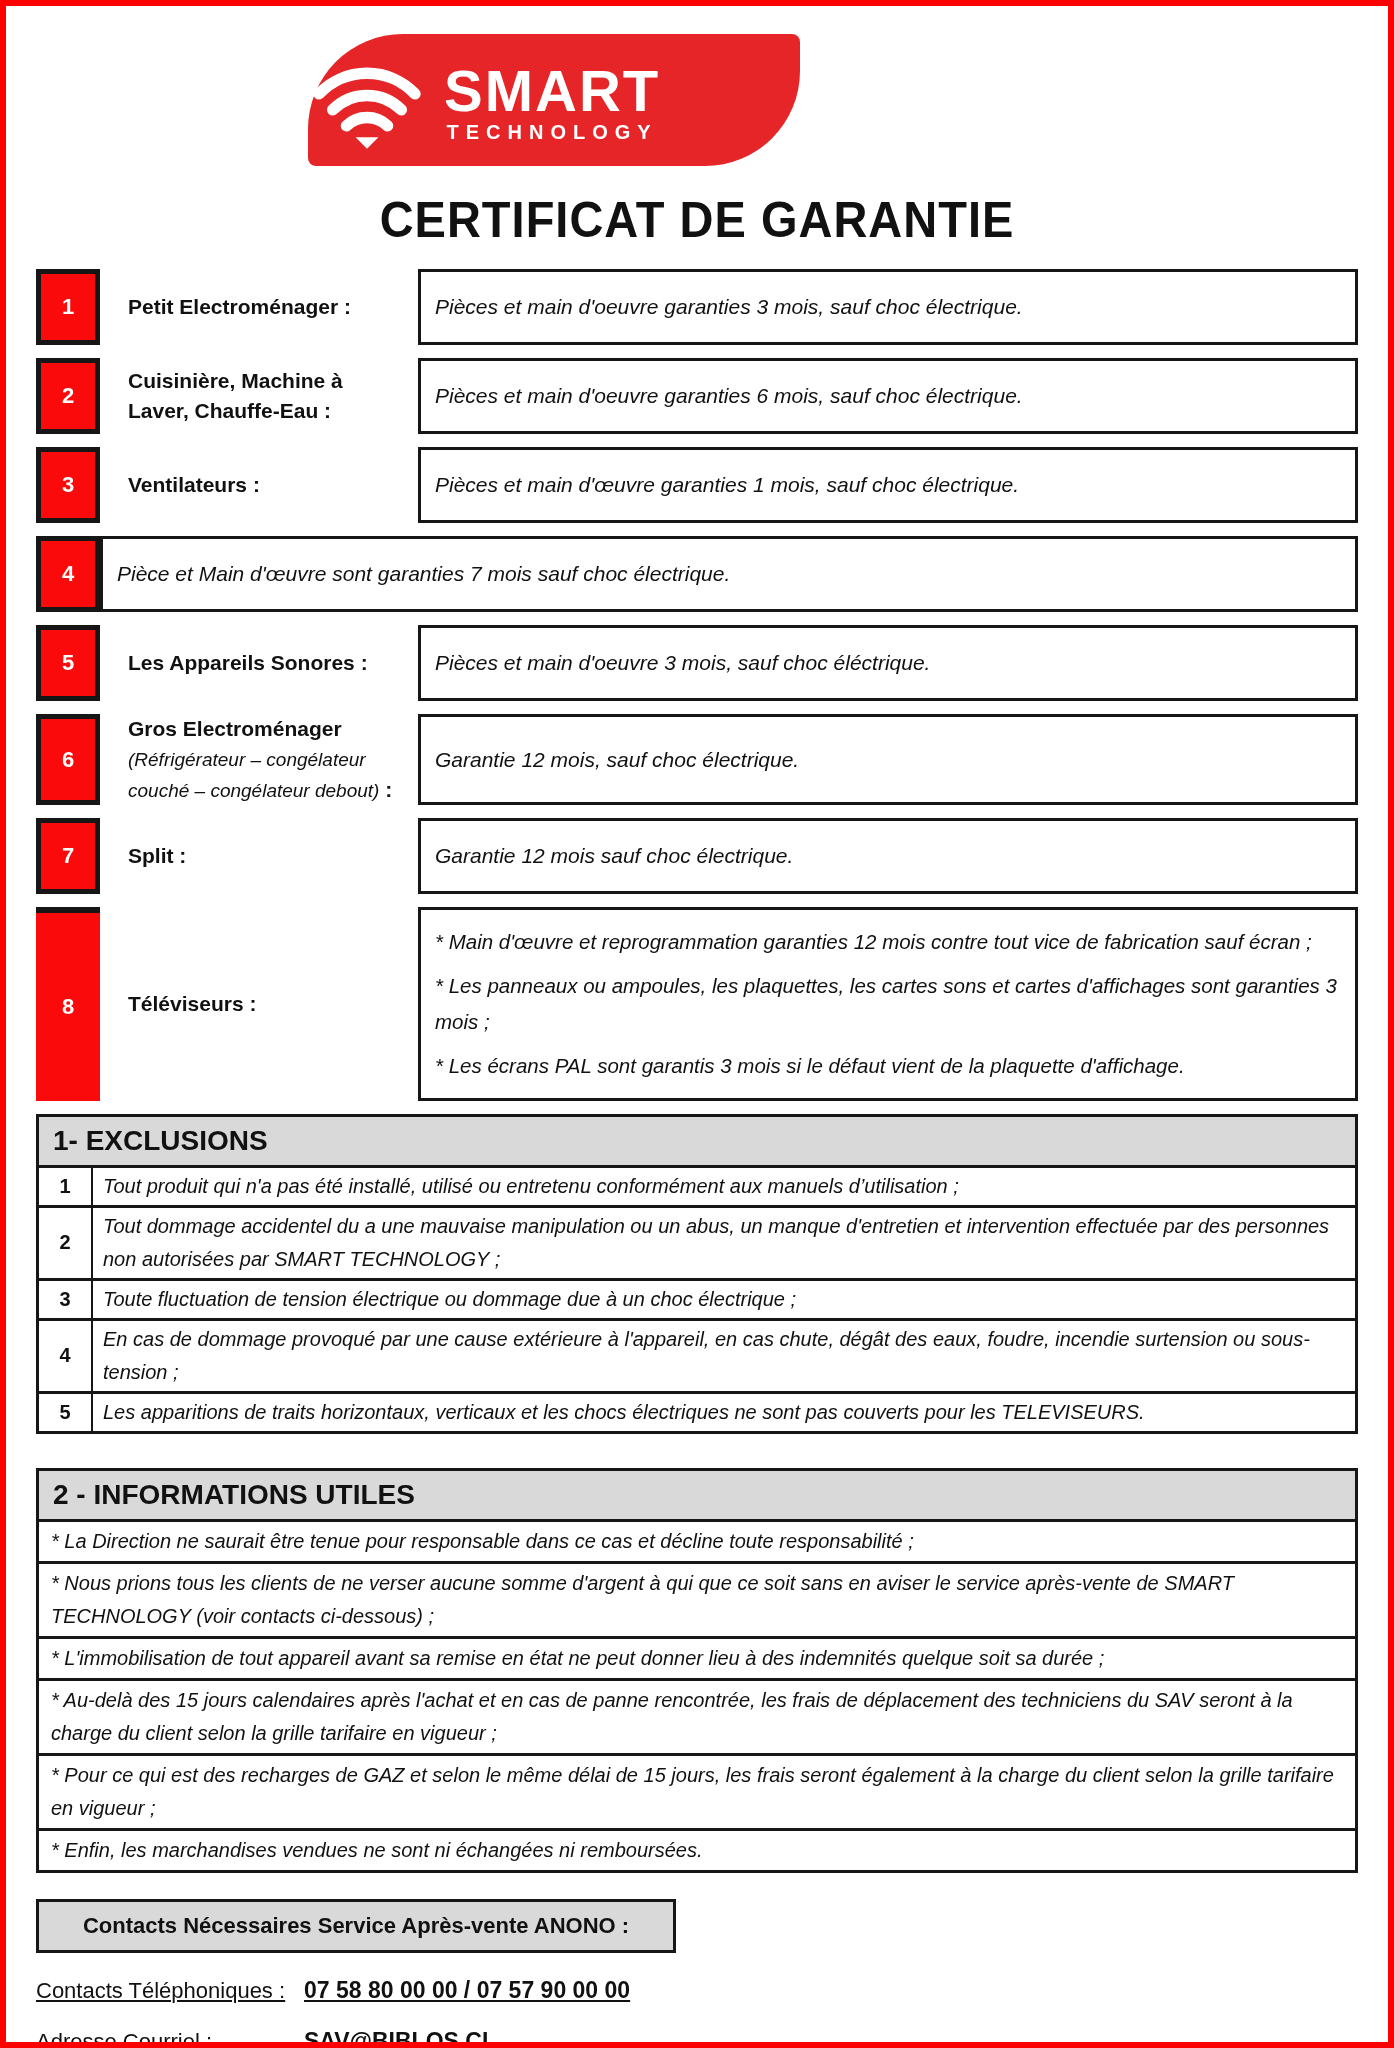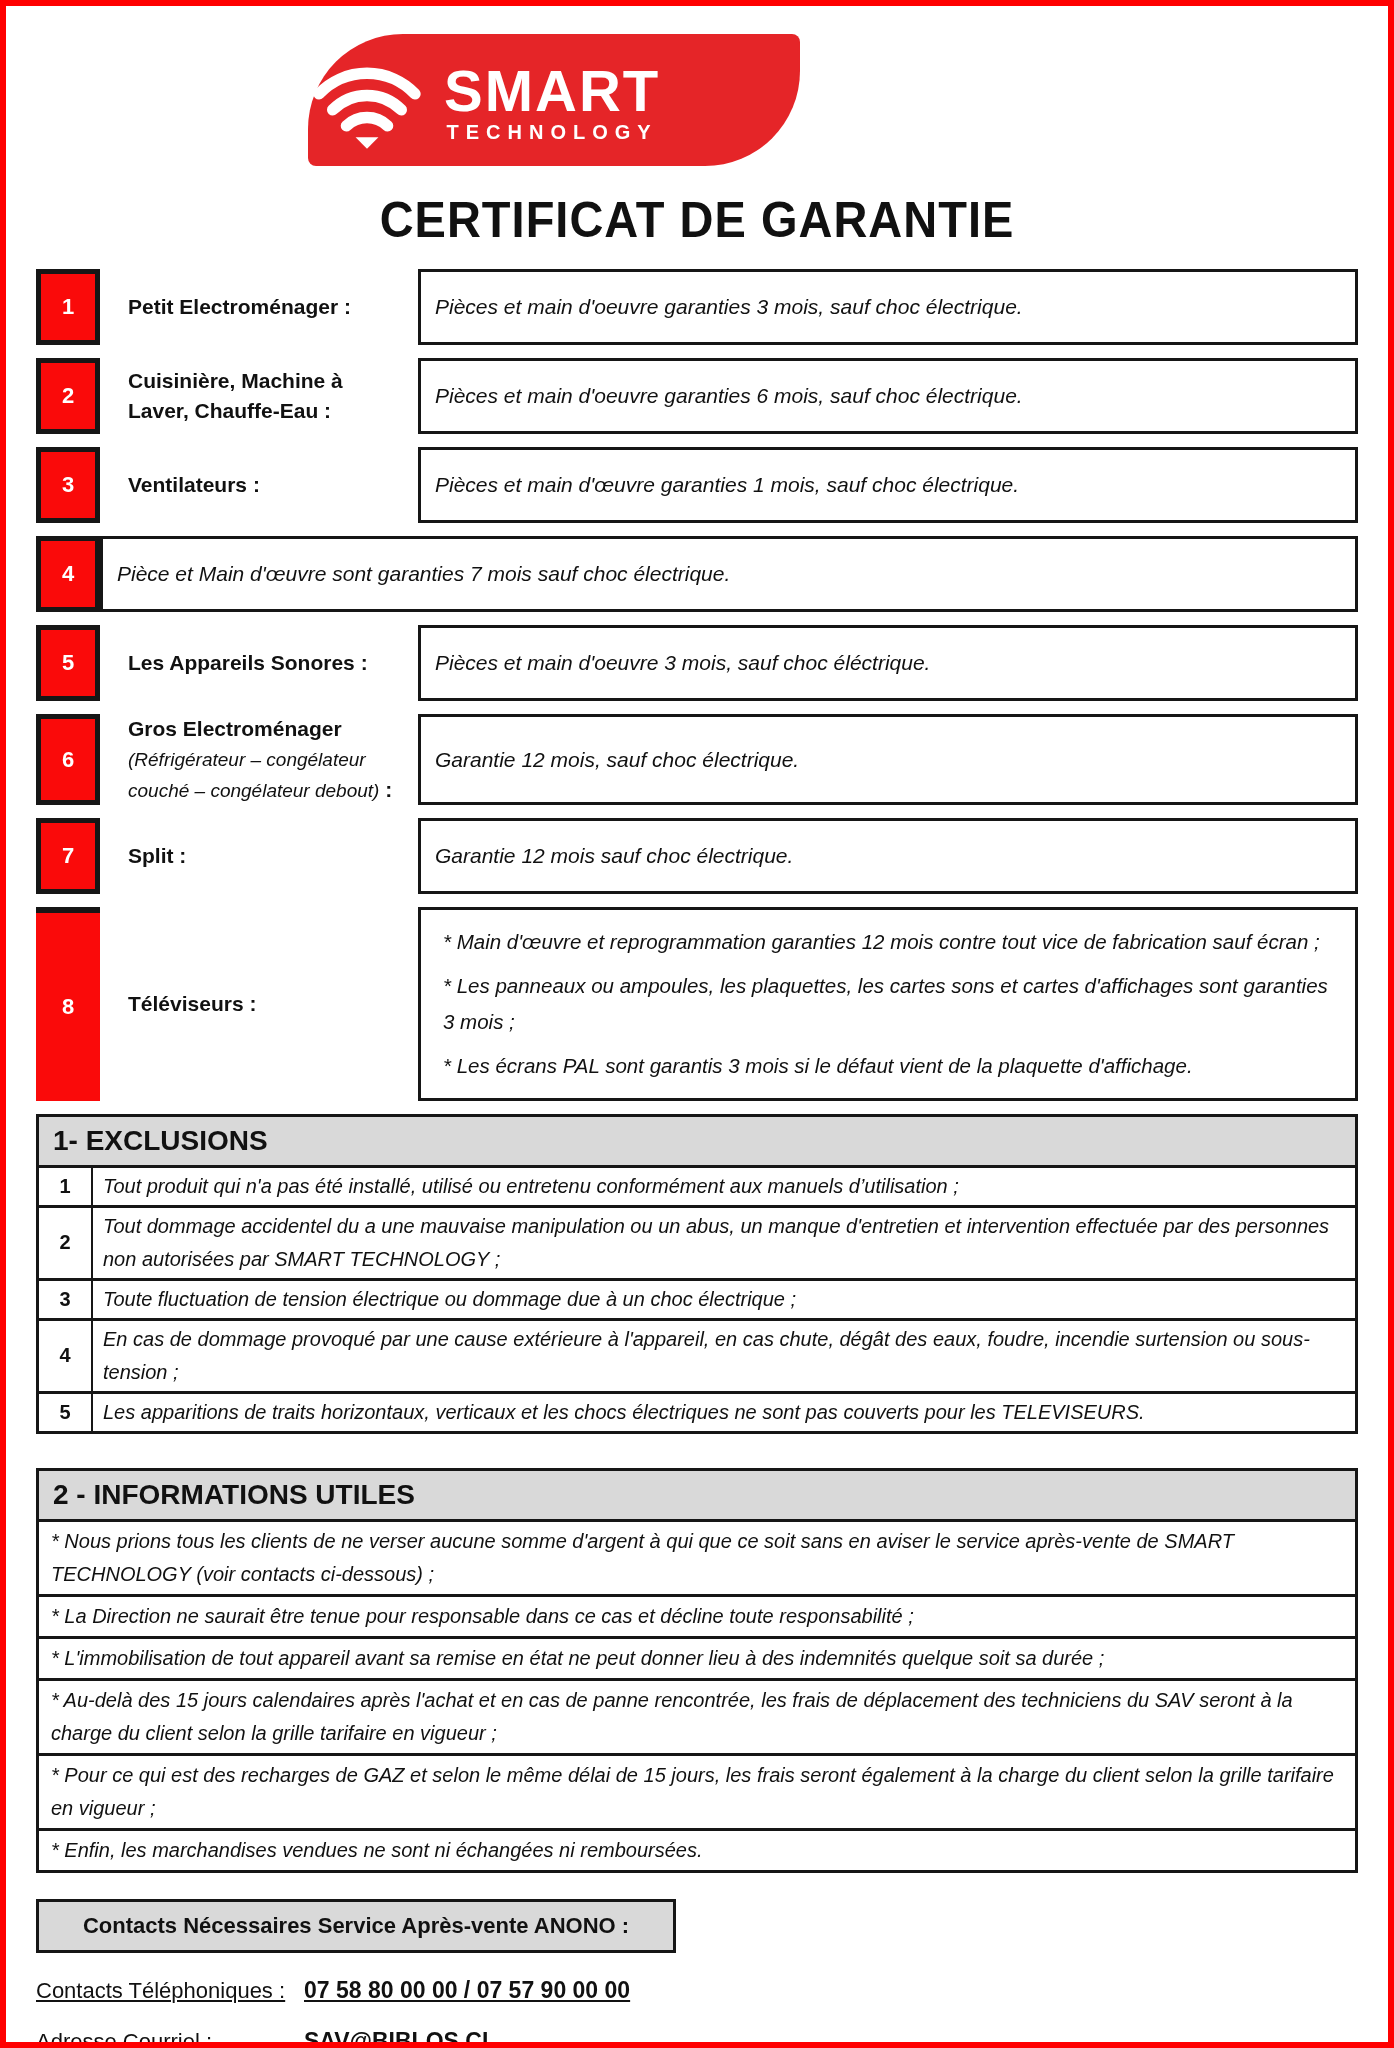--- a/index.html
+++ b/index.html
@@ -39,21 +39,21 @@
     font-weight:700; font-size:21px; line-height:1.45;margin-left:6px;
   }
   .wlabel .note { font-weight:400; font-style:italic; font-size:19px; }
   .vbox {
     flex:1; border:3px solid #161616; padding:10px 14px;
     display:flex; flex-direction:column; justify-content:center;
     font-style:italic; font-size:21px; line-height:1.8;
   }
   .vbox p { margin:0; }
   .vbox.multi { line-height:1.75; font-size:20.5px; }
-  .vbox.multi p { margin:4px 8px; }
+  .vbox.multi p { margin:4px 0; }
   
   .sec-header {
     background:#d9d9d9; border:3px solid #161616; font-weight:700; font-size:28px;
     padding:8px 0 8px 14px; margin-top:8px;
   }
   .sec-table { border:3px solid #161616; border-top:none; }
   .ex-row { display:flex; border-top:3px solid #161616; }
   .ex-row:first-child { border-top:none; }
   .ex-num {
     width:54px; flex:0 0 54px; border-right:2px solid #161616;
@@ -197,22 +197,22 @@
     <div class="ex-row">
       <div class="ex-num">5</div>
       <div class="ex-text">Les apparitions de traits horizontaux, verticaux et les chocs électriques ne sont pas couverts pour les TELEVISEURS.</div>
     </div>
   </div>
 
   <div class="gap"></div>
 
   <div class="sec-header">2 - INFORMATIONS UTILES</div>
   <div class="sec-table">
+    <div class="info-row">* La Direction ne saurait être tenue pour responsable dans ce cas et décline toute responsabilité ;</div>
     <div class="info-row">* Nous prions tous les clients de ne verser aucune somme d'argent à qui que ce soit sans en aviser le service après-vente de SMART TECHNOLOGY (voir contacts ci-dessous) ;</div>
-    <div class="info-row">* La Direction ne saurait être tenue pour responsable dans ce cas et décline toute responsabilité ;</div>
     <div class="info-row">* L'immobilisation de tout appareil avant sa remise en état ne peut donner lieu à des indemnités quelque soit sa durée ;</div>
     <div class="info-row">* Au-delà des 15 jours calendaires après l'achat et en cas de panne rencontrée, les frais de déplacement des techniciens du SAV seront à la charge du client selon la grille tarifaire en vigueur ;</div>
     <div class="info-row">* Pour ce qui est des recharges de GAZ et selon le même délai de 15 jours, les frais seront également à la charge du client selon la grille tarifaire en vigueur ;</div>
     <div class="info-row">* Enfin, les marchandises vendues ne sont ni échangées ni remboursées.</div>
   </div>
 
   <div class="contact-box">Contacts Nécessaires Service Après-vente ANONO :</div>
 
   <div class="contact-line">
     <span class="contact-label">Contacts Téléphoniques :</span>

